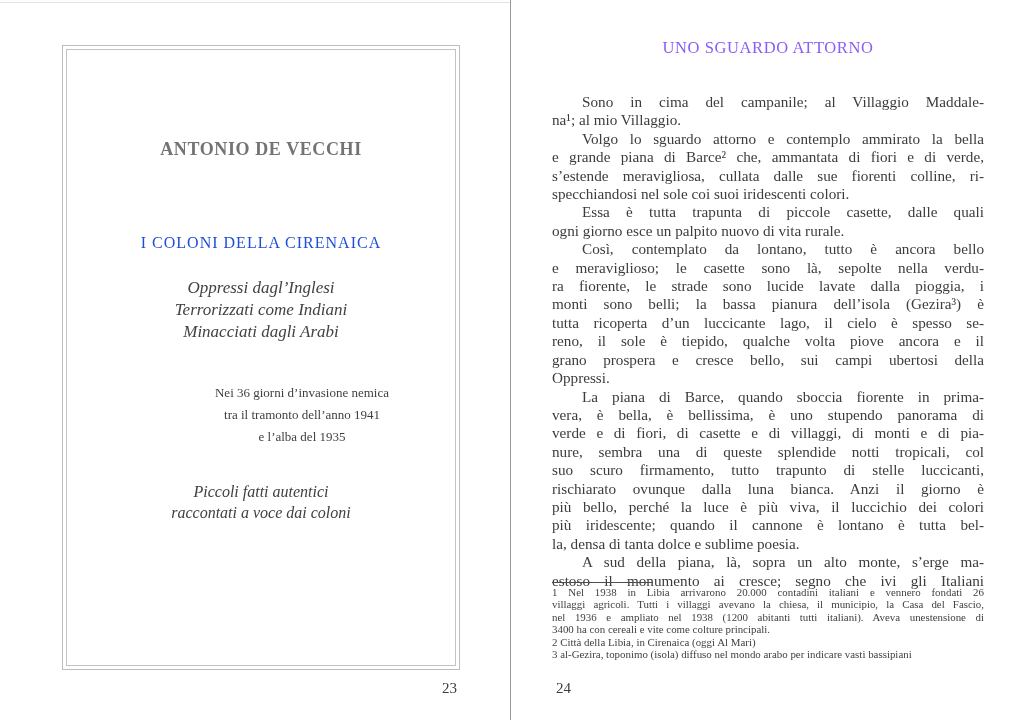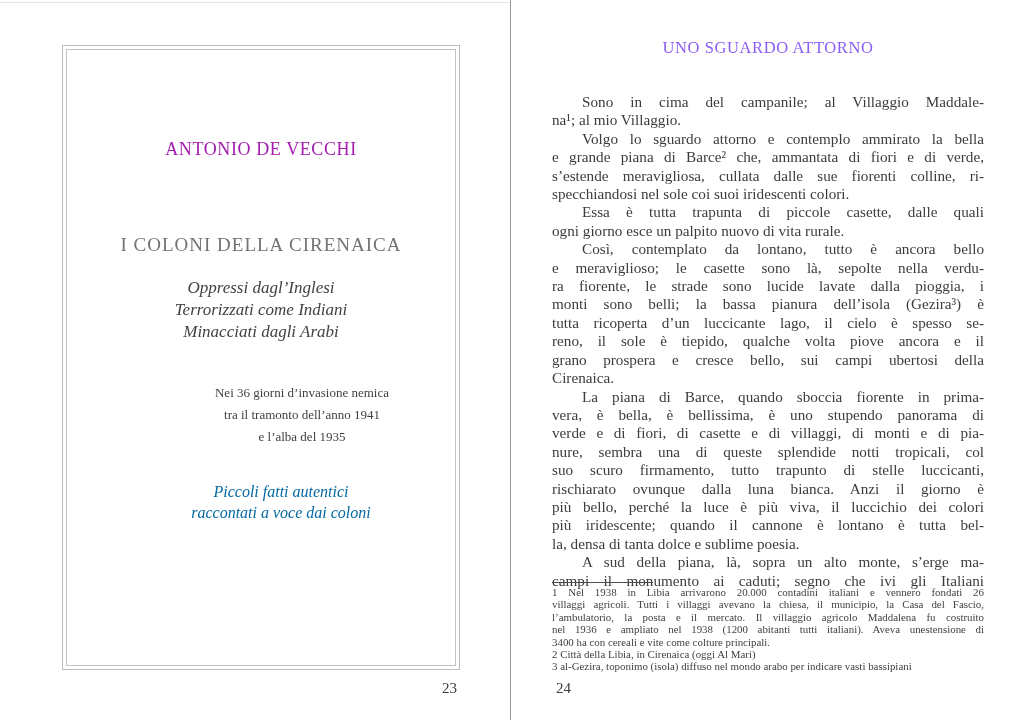--- a/index.html
+++ b/index.html
@@ -18,25 +18,25 @@
 
   
   .left-page  { position: absolute; left: 0; top: 0; width: 512px; height: 720px; }
   .frame-outer {
     position: absolute; left: 62px; top: 45px; width: 396px; height: 623px;
     border: 1px solid #bdbdbd;
   }
   .frame-inner { position: absolute; inset: 3px; border: 1px solid #c3c3c3; }
 
   .lp-block { position: absolute; left: 62px; width: 398px; text-align: center; }
-  .lp-author { top: 139px; font-size: 18px; letter-spacing: 0.6px; color: #a21caf; }
-  .lp-title  { top: 234px; font-size: 19px; letter-spacing: 1px; color: #737373; }
+  .lp-author { top: 139px; font-size: 18px; letter-spacing: 0.6px; color: #737373; font-weight: bold; }
+  .lp-title  { top: 234px; font-size: 16px; letter-spacing: 1px; color: #1d4ed8; }
   .lp-epigraph { top: 277px; font-size: 17px; font-style: italic; line-height: 22px; color: #424242; }
   .lp-dates  { top: 382px; font-size: 13px; line-height: 22px; color: #3f3f3f; margin-left: 41px; }
-  .lp-note   { top: 481px; font-size: 16px; font-style: italic; line-height: 21px; color: #0369a1; padding-left: 20px; }
+  .lp-note   { top: 481px; font-size: 16px; font-style: italic; line-height: 21px; color: #404040; }
   .lp-pagenum { top: 680px; font-size: 15px; text-align: right; padding-right: 3px; box-sizing: border-box; }
 
   
   .right-page { position: absolute; left: 552px; top: 0; width: 432px; height: 720px; }
   .rp-header {
     position: absolute; left: 0; top: 38px; width: 432px;
     text-align: center; font-size: 16.5px; letter-spacing: 0.6px;
     font-weight: normal; margin: 0; color: #8b5cf6;
   }
   .rp-body {
@@ -99,40 +99,39 @@
       <div class="line endline">specchiandosi nel sole coi suoi iridescenti colori.</div>
       <div class="line indent">Essa è tutta trapunta di piccole casette, dalle quali</div>
       <div class="line endline">ogni giorno esce un palpito nuovo di vita rurale.</div>
       <div class="line indent">Così, contemplato da lontano, tutto è ancora bello</div>
       <div class="line">e meraviglioso; le casette sono là, sepolte nella verdu-</div>
       <div class="line">ra fiorente, le strade sono lucide lavate dalla pioggia, i</div>
       <div class="line">monti sono belli; la bassa pianura dell’isola (Gezira³) è</div>
       <div class="line">tutta ricoperta d’un luccicante lago, il cielo è spesso se-</div>
       <div class="line">reno, il sole è tiepido, qualche volta piove ancora e il</div>
       <div class="line">grano prospera e cresce bello, sui campi ubertosi della</div>
-      <div class="line endline">Cirenaica.</div>
+      <div class="line endline">Oppressi.</div>
       <div class="line indent">La piana di Barce, quando sboccia fiorente in prima-</div>
       <div class="line">vera, è bella, è bellissima, è uno stupendo panorama di</div>
       <div class="line">verde e di fiori, di casette e di villaggi, di monti e di pia-</div>
       <div class="line">nure, sembra una di queste splendide notti tropicali, col</div>
       <div class="line">suo scuro firmamento, tutto trapunto di stelle luccicanti,</div>
       <div class="line">rischiarato ovunque dalla luna bianca. Anzi il giorno è</div>
       <div class="line">più bello, perché la luce è più viva, il luccichio dei colori</div>
       <div class="line">più iridescente; quando il cannone è lontano è tutta bel-</div>
       <div class="line endline">la, densa di tanta dolce e sublime poesia.</div>
       <div class="line indent">A sud della piana, là, sopra un alto monte, s’erge ma-</div>
-      <div class="line">campi il monumento ai caduti; segno che ivi gli Italiani</div>
+      <div class="line">estoso il monumento ai cresce; segno che ivi gli Italiani</div>
     </div>
 
   <div class="rp-footnote-sep"></div>
 
   <div class="rp-footnotes">
       <div class="line">1  Nel 1938 in Libia arrivarono 20.000 contadini italiani e vennero fondati 26</div>
       <div class="line">villaggi agricoli. Tutti i villaggi avevano la chiesa, il municipio, la Casa del Fascio,</div>
-      <div class="line">l’ambulatorio, la posta e il mercato. Il villaggio agricolo Maddalena fu costruito</div>
       <div class="line">nel 1936 e ampliato nel 1938 (1200 abitanti tutti italiani). Aveva unestensione di</div>
       <div class="line endline">3400 ha con cereali e vite come colture principali.</div>
       <div class="line endline">2  Città della Libia, in Cirenaica (oggi Al Mari)</div>
       <div class="line endline">3  al-Gezira, toponimo (isola) diffuso nel mondo arabo per indicare vasti bassipiani</div>
     </div>
 
   <div class="rp-pagenum">24</div>
 </section>
 
 </body></html>

